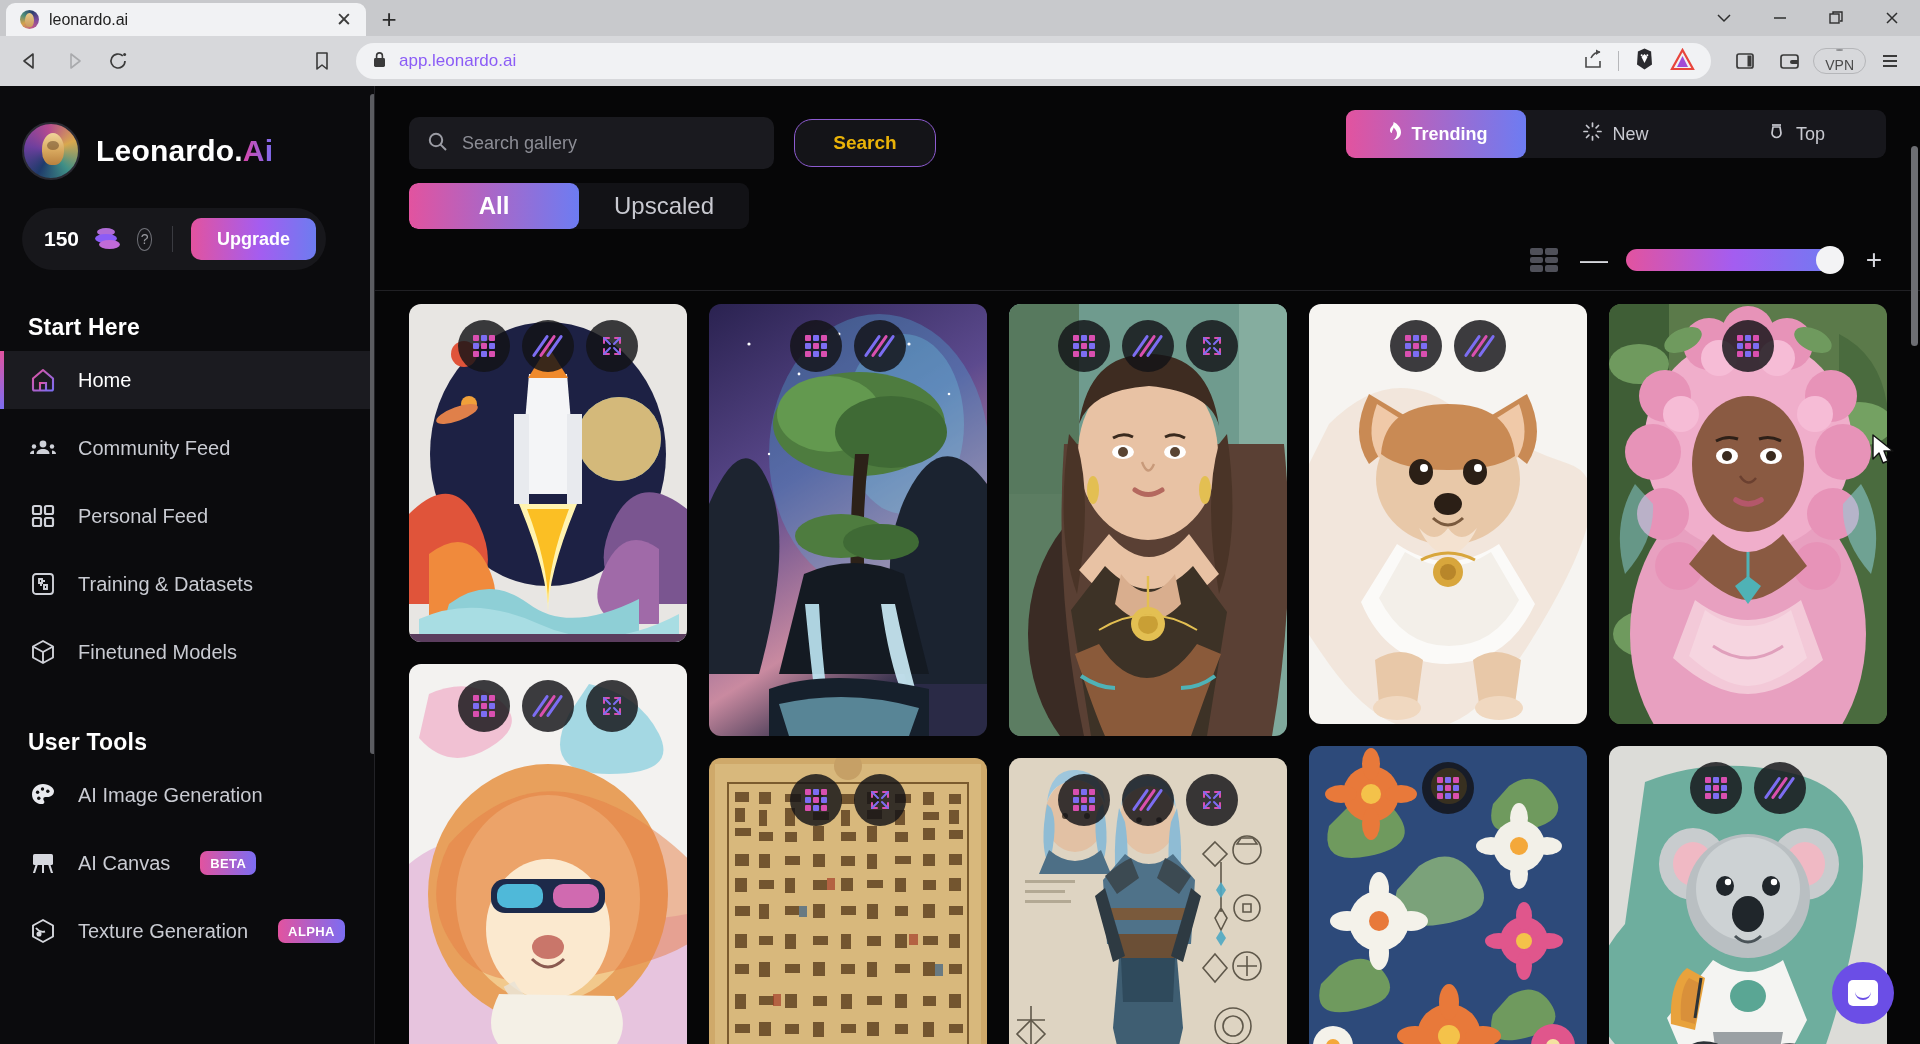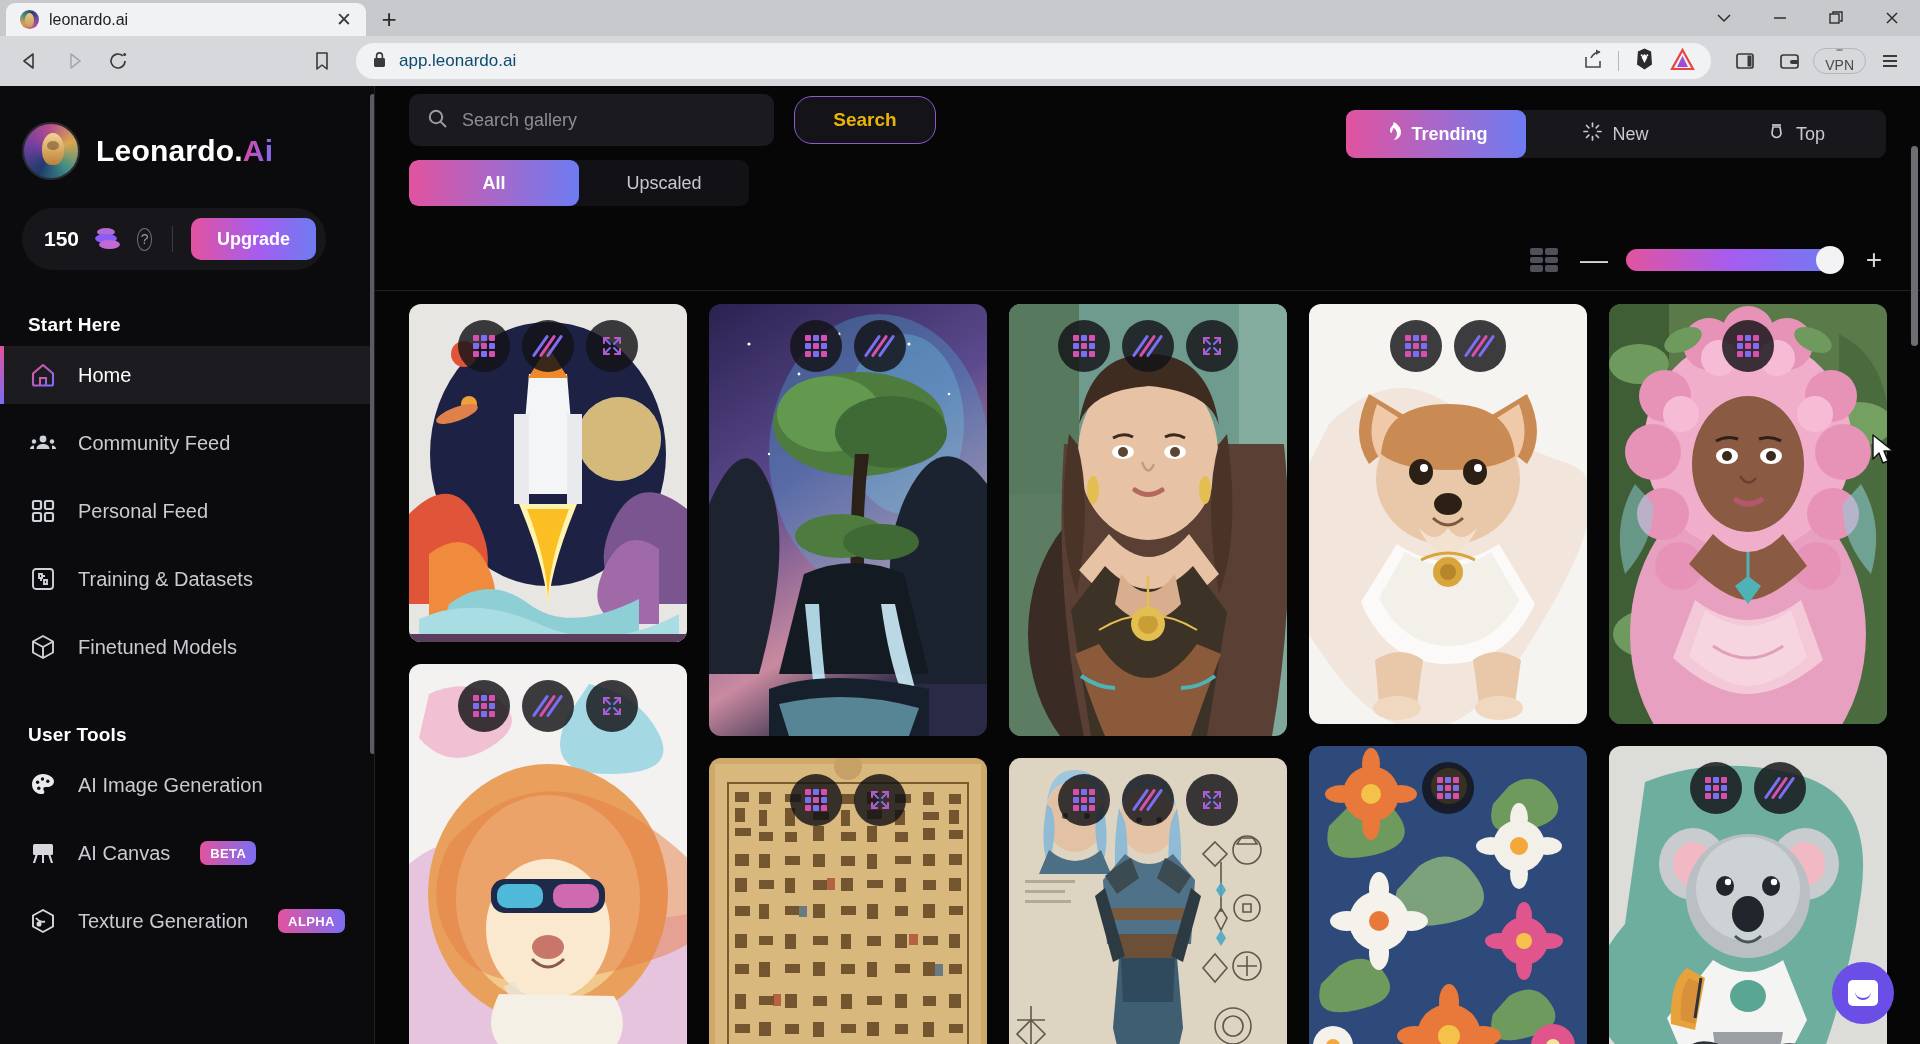--- a/index.html
+++ b/index.html
@@ -50,21 +50,21 @@
   .navicon {
     width: 40px; height: 40px; display:flex; align-items:center; justify-content:center;
     color:#3a3a3a; border-radius: 50%;
   }
   .navicon.dim { color:#a9aaad; }
   .omnibox {
     flex: 1 1 auto; height: 36px; background: #f1f2f4; border-radius: 18px;
     display:flex; align-items:center; gap: 12px; padding: 0 16px; margin: 0 10px;
     position: relative;
   }
-  .omnibox .url { font-size: 17px; color: #0c4a6e; }
+  .omnibox .url { font-size: 17px; color: #8b5cf6; }
   .omni-right { margin-left:auto; display:flex; align-items:center; gap:14px; }
   .vsep { width:1px; height:20px; background:#b6b7ba; }
   .vpn-pill {
     height: 26px; border: 1px solid #b5b6b9; border-radius: 13px; display:flex;
     align-items:center; gap:6px; padding: 0 11px; color:#4a4a4a; font-size: 14px; flex-direction: column;
   }
   .vpn-dot { width:7px; height:7px; border-radius:50%; background:#8d8e91; }
 
   
   .viewport { flex: 1 1 auto; display:flex; background:#000; position: relative; overflow: hidden; }
@@ -108,21 +108,21 @@
     color:#9a9ba1; font-size:14px; display:flex; align-items:center; justify-content:center;
   }
   .credits .vline { width:1px; height: 26px; background:#3a3b41; margin: 0 2px 0 4px; }
   .upgrade {
     margin-left:auto; height: 42px; padding: 0 26px; border-radius: 10px;
     background: linear-gradient(90deg,#e2539f 0%, #a45df0 55%, #6d7cf0 100%);
     color:#fff; font-size: 18px; font-weight: 700; display:flex; align-items:center; border:none;
   }
 
   .nav-heading {
-    color:#fff; font-size: 19px; font-weight: 700; padding: 44px 0 0 28px; letter-spacing:.2px;
+    color:#fff; font-size: 23px; font-weight: 700; padding: 44px 0 0 28px; letter-spacing:.2px;
   }
   .nav-heading.tools { padding-top: 48px; }
   .nav-item {
     height: 58px; display:flex; align-items:center; gap: 20px; padding-left: 28px;
     color:#c9cbd2; font-size: 20px; position: relative; margin-top: 10px;
   }
   .nav-item.active { background:#1b1b20; color:#fff; }
   .nav-item.active::before {
     content:""; position:absolute; left:0; top:0; bottom:0; width:4px;
     background: linear-gradient(180deg,#e2539f,#7c6df2);
@@ -135,21 +135,21 @@
   }
   .sb-scroll {
     position:absolute; left: 370px; top: 8px; width: 6px; height: 660px;
     background:#5b5c61; border-radius: 3px;
   }
   .sb-divider { position:absolute; left:374px; top:0; bottom:0; width:1px; background:#222226; }
 
   
   .main { flex: 1 1 auto; position: relative; background:#060607; overflow:hidden; }
 
-  .toolbar { padding: 8px 34px 0 34px; }
+  .toolbar { padding: 31px 34px 0 34px; }
   .toolbar-row1 { display:flex; align-items:center; gap: 20px; }
   .search-box {
     width: 365px; height: 52px; background:#1a1a1f; border-radius: 10px;
     display:flex; align-items:center; gap: 14px; padding: 0 18px;
   }
   .search-box input {
     background: transparent; border:none; outline:none; color:#cfd0d6;
     font-size: 18px; font-family:"Liberation Sans", sans-serif; width:100%;
   }
   .search-box input::placeholder { color:#8c8d95; }
@@ -157,21 +157,21 @@
     width: 142px; height: 48px; border-radius: 18px; background:#141418;
     color:#eab308; font-size: 19px; font-weight: 700; border: 1.5px solid #8d5bd0;
     display:flex; align-items:center; justify-content:center;
   }
   .seg {
     margin-top: 14px; width: 340px; height: 46px; background:#121216; border-radius: 9px;
     display:flex; padding: 0; overflow:hidden;
   }
   .seg-item {
     flex:1 1 0; display:flex; align-items:center; justify-content:center;
-    font-size: 18px; color:#c8c9d0;
+    font-size: 24px; color:#c8c9d0;
   }
   .seg-item.on {
     background: linear-gradient(90deg,#e2539f,#6d7cf2); color:#fff; font-weight:700;
     border-radius: 9px;
   }
 
   .toolbar-right {
     position:absolute; right: 34px; top: 24px; width: 540px;
   }
   .tabs3 {

